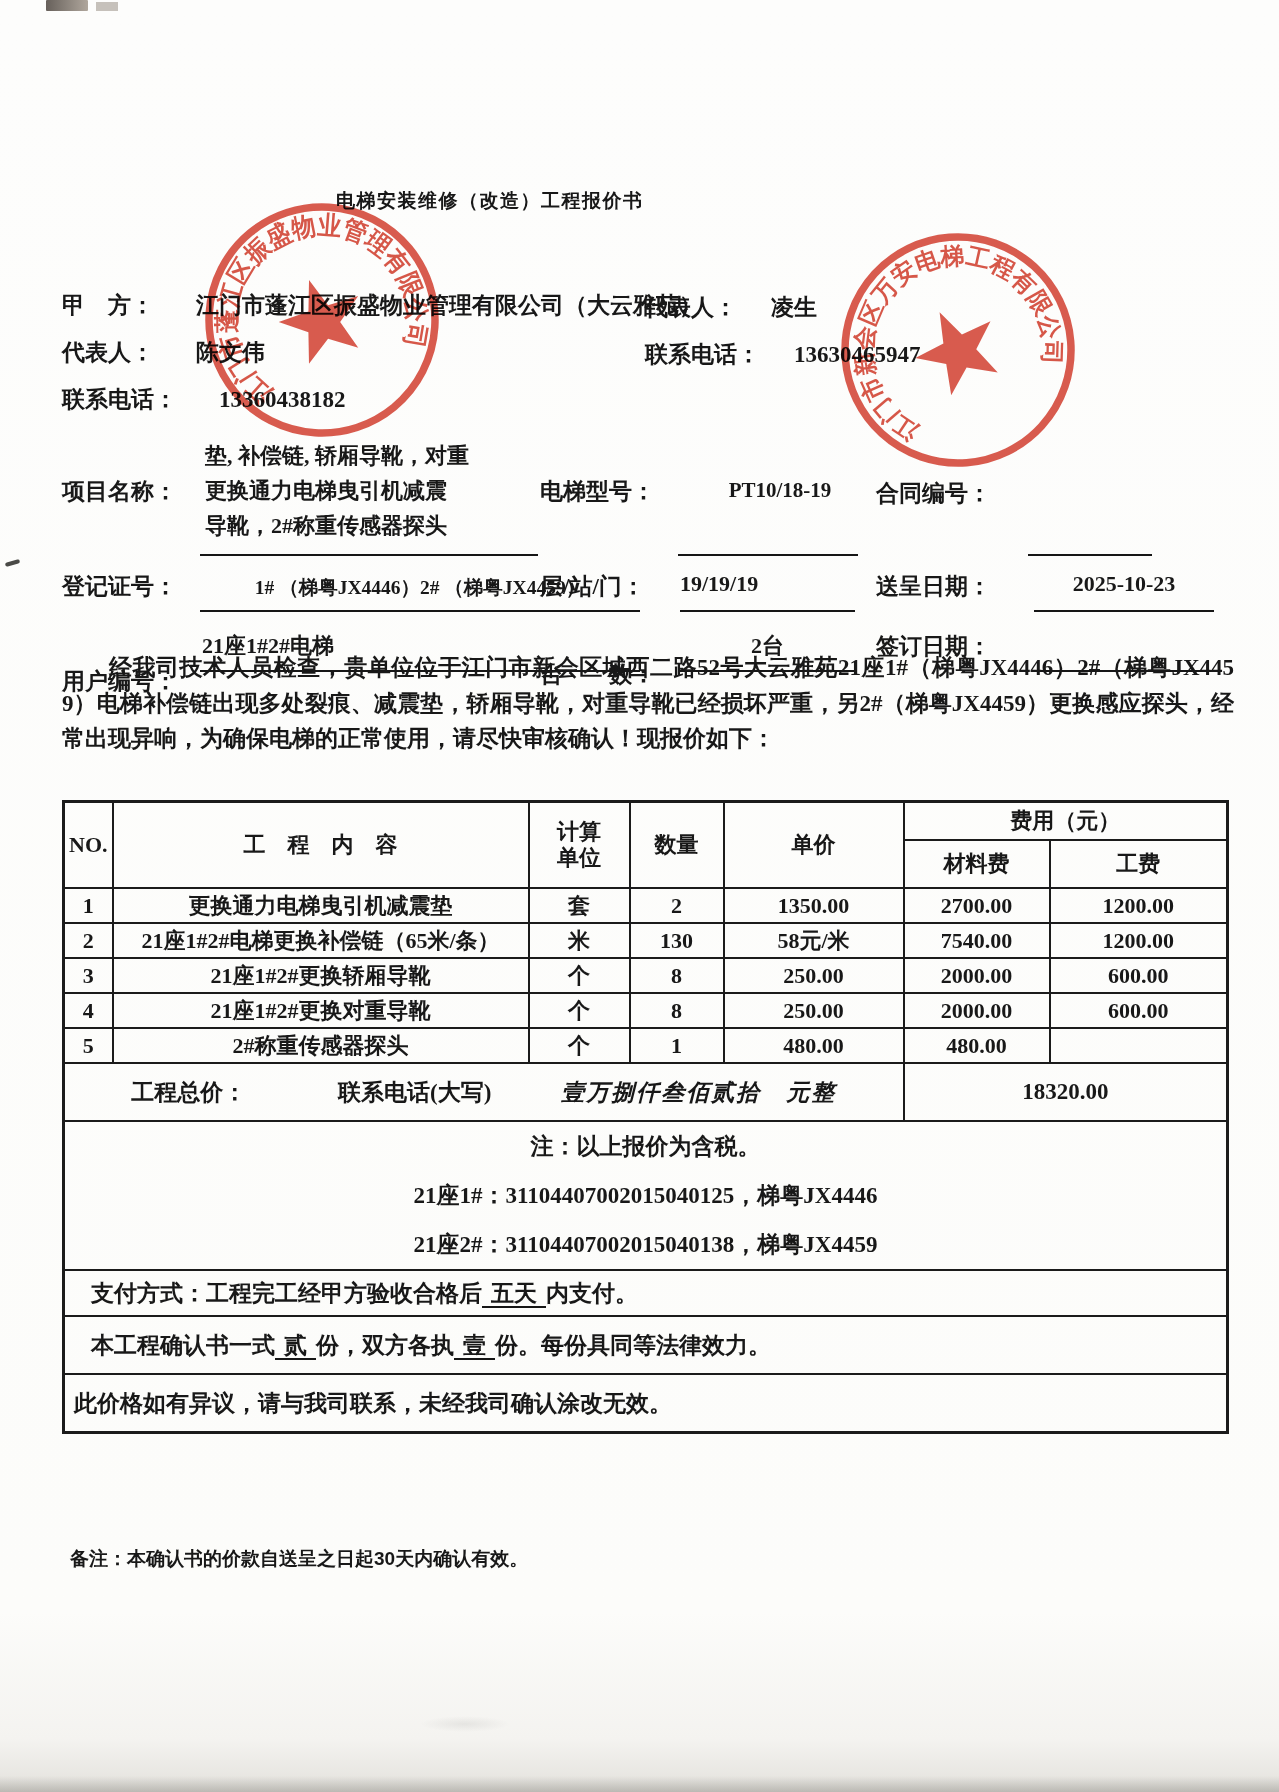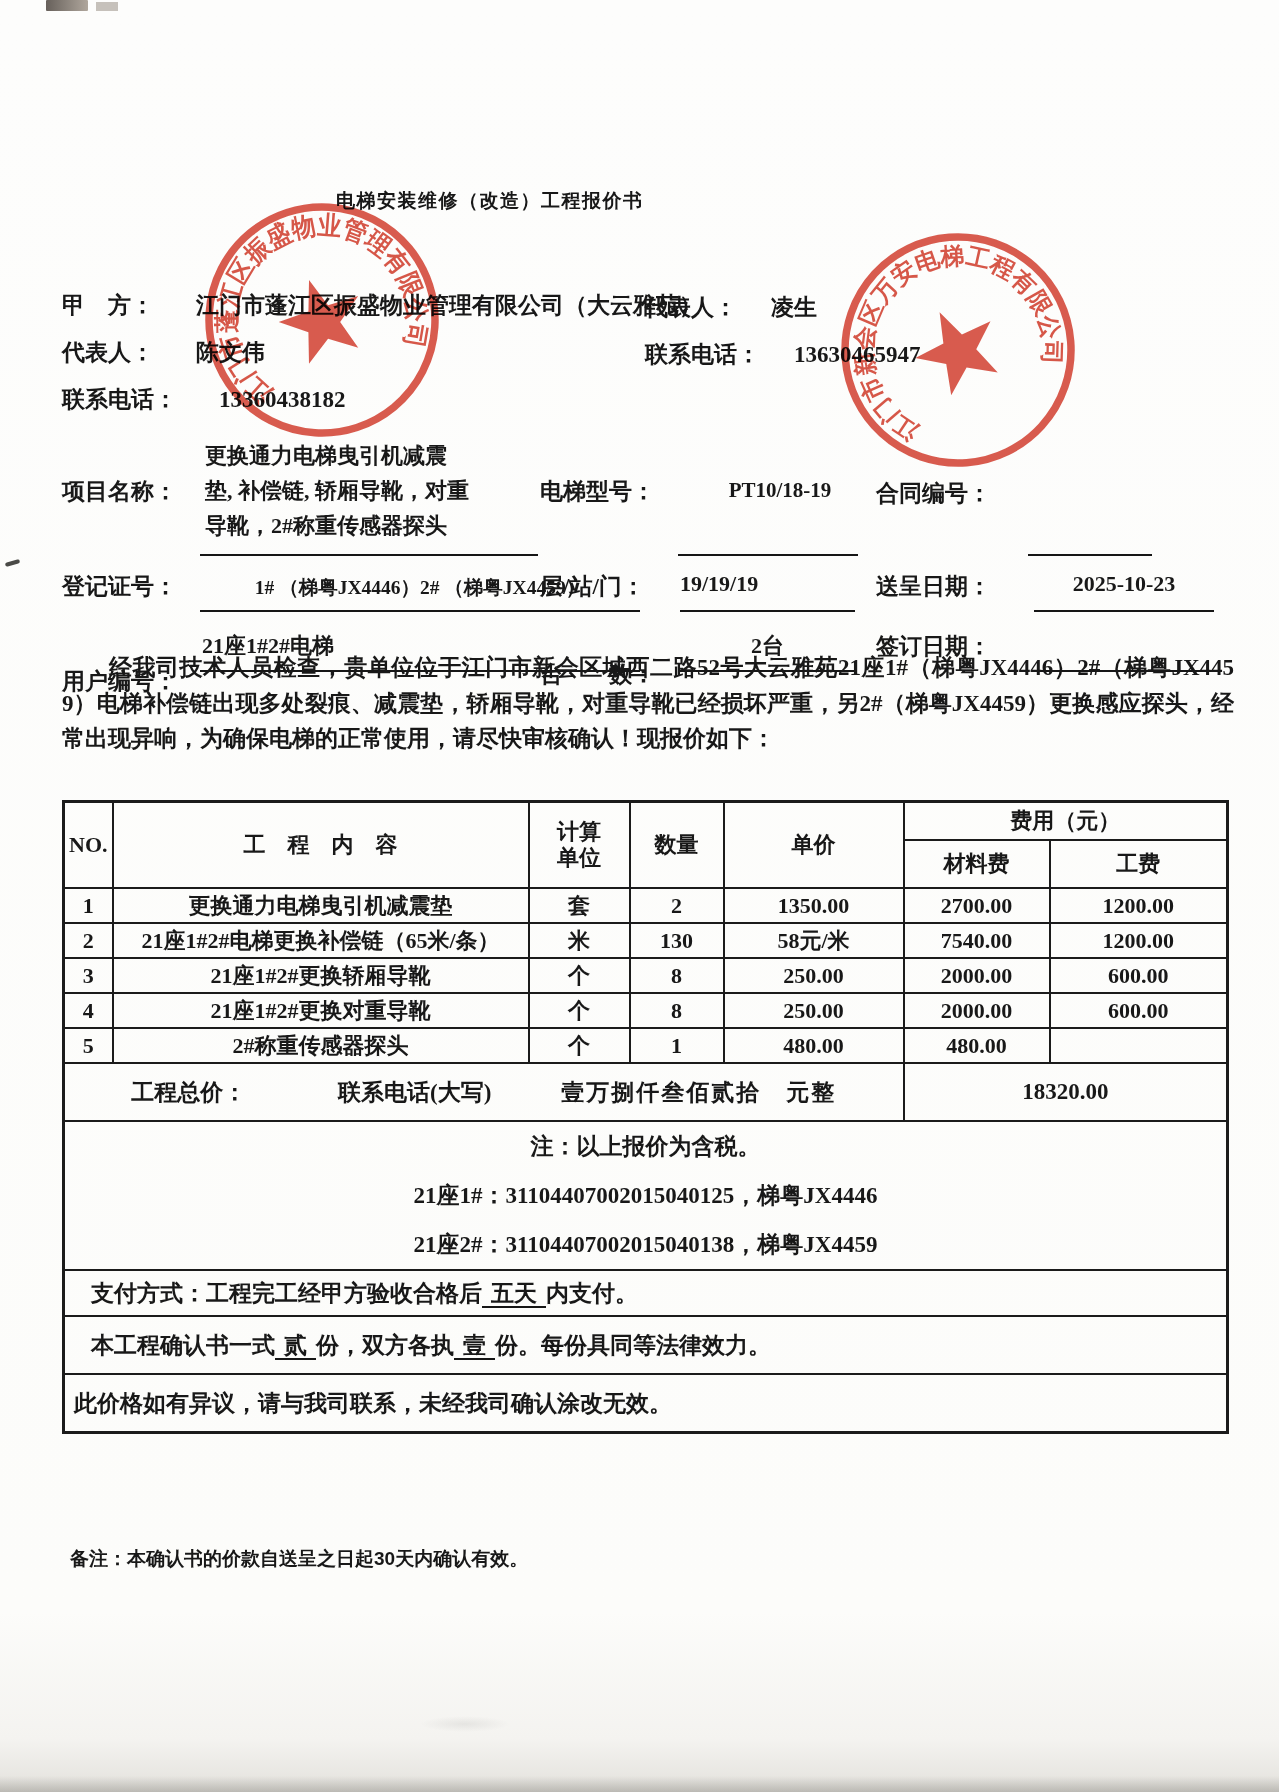--- a/index.html
+++ b/index.html
@@ -43,21 +43,21 @@
     border:2.5px solid #1b1b1b; font-size:22px; font-weight:700;
     text-align:center; padding:0; overflow:hidden; }
   table.quote { border:3px solid #1b1b1b; }
   th.h-fee { height:36px; font-size:23px; }
   tr.h-sub th { height:46px; }
   th.h-unit { white-space:pre-line; line-height:26px; font-size:22px; }
   td.c-desc { text-align:left; padding:4px 6px 4px 9px; line-height:33px; }
   tr.total td { height:56px; font-size:23px; }
   td.total-cell { text-align:left; white-space:nowrap; padding-left:24px; }
   .t-cnlabel { margin-left:86px; }
-  .t-cn { margin-left:64px; letter-spacing:2px; }
+  .t-cn { margin-left:64px; letter-spacing:2px;font-style:italic; }
   td.notes-cell { text-align:left; padding:10px 6px 10px 9px; height:140px; }
   td.notes-cell div { line-height:49px; font-size:23px; }
   tr.pay td, tr.copies td, tr.valid td { text-align:left; font-size:23px; }
   tr.pay td { height:44px; padding-left:26px;margin-top:36px; }
   tr.copies td { height:56px; padding-left:26px; }
   tr.valid td { height:56px; padding-left:9px; }
   .u { border-bottom:2px solid #161616; padding:0 9px; }
 
   .remark { position:absolute; left:70px; top:1546px; font-size:19px;
     font-family:"Liberation Sans","DejaVu Sans",sans-serif; font-weight:700; }
@@ -101,22 +101,22 @@
       <span class="val">凌生</span>
     </div>
     <div class="prow">
       <span>联系电话：</span>
       <span class="val">13630465947</span>
     </div>
   </div>
 
   <div class="flabel" style="left:62px; top:476px;">项目名称：</div>
   <div class="proj-lines">
+    <div>垫, 补偿链, 轿厢导靴，对重</div>
     <div>更换通力电梯曳引机减震</div>
-    <div>垫, 补偿链, 轿厢导靴，对重</div>
     <div>导靴，2#称重传感器探头</div>
   </div>
   <div class="ul" style="left:200px; top:554px; width:338px;"></div>
 
   <div class="flabel" style="left:540px; top:476px;">电梯型号：</div>
   <div class="fval" style="left:700px; top:478px; width:160px; text-align:center; font-size:21px;">PT10/18-19</div>
   <div class="ul" style="left:678px; top:554px; width:180px;"></div>
 
   <div class="flabel" style="left:876px; top:478px;">合同编号：</div>
   <div class="fval" style="left:1028px; top:478px; width:124px; text-align:center;"></div>

